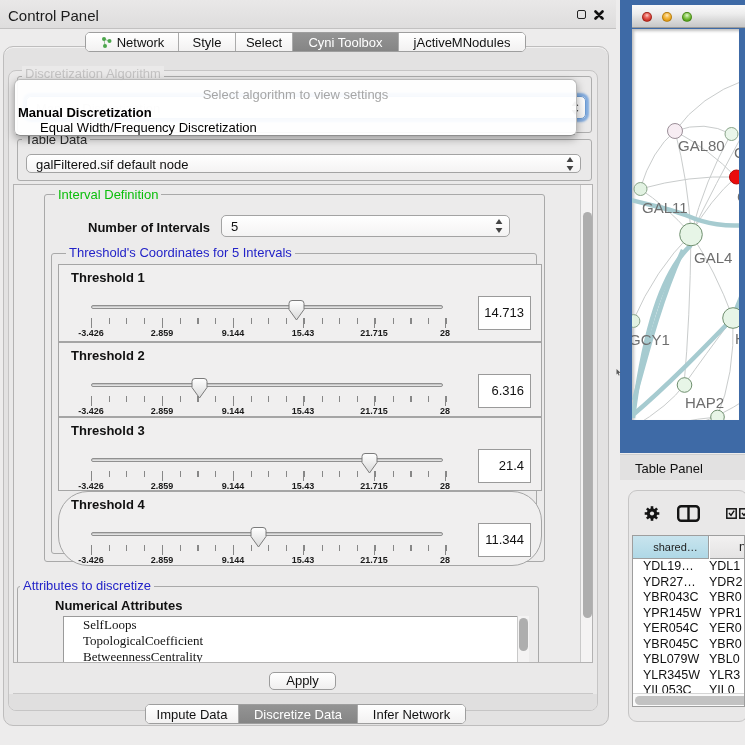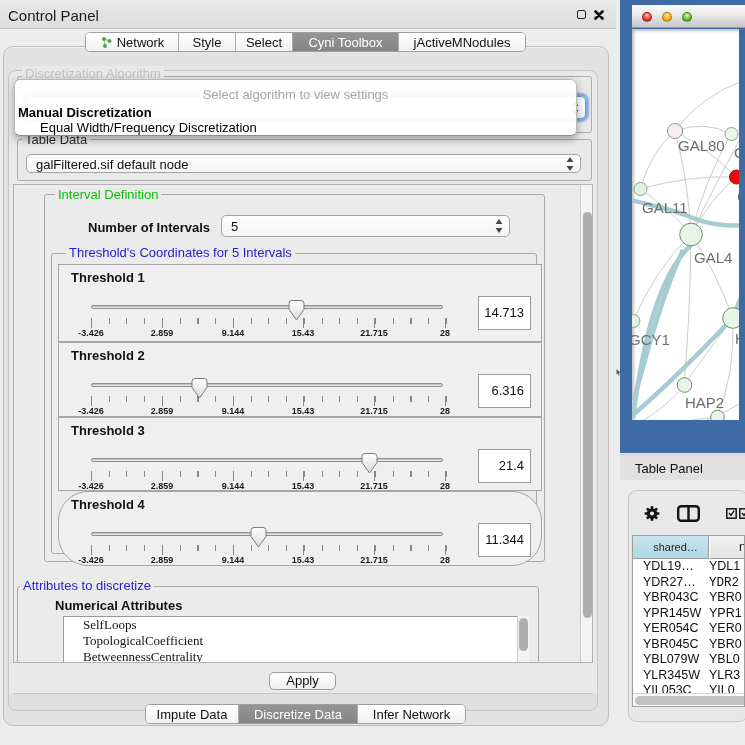--- a/index.html
+++ b/index.html
@@ -366,21 +366,21 @@
   <path d="M3 5 L5 7.4 L8.2 2.6" fill="none" stroke="#141414" stroke-width="1.4"></path>
   <rect x="13.8" y="0.8" width="9.4" height="9.4" fill="none" stroke="#141414" stroke-width="1.5"></rect>
   <path d="M16 5 L18 7.4 L21.2 2.6" fill="none" stroke="#141414" stroke-width="1.4"></path>
 </svg>
 
 <div class="abs" id="tbl">
   <div class="hdr" style="left:0; width:76px; background:linear-gradient(#C8E4EE,#AFD8E6); border-right:1px solid #9E9E9E; border-bottom:1px solid #9E9E9E; text-align:center; line-height:22px; font-size:11px; color:#222; padding-left:10px;">shared…</div>
   <div class="hdr" style="left:77px; width:36px; background:linear-gradient(#F2F1F1,#E4E3E3); border-bottom:1px solid #9E9E9E; font-size:12.5px; color:#222; line-height:22px; padding-left:29px;">n</div>
   <div class="rows">
     <div><span style="padding-left:10px; display:inline-block; width:66px;">YDL19…</span><span style="padding-left:10px;">YDL1</span></div>
-    <div><span style="padding-left:10px; display:inline-block; width:66px;">YDR27…</span><span style="padding-left:10px;font-family:Liberation Mono, monospace;">YDR2</span></div>
+    <div><span style="padding-left:10px; display:inline-block; width:66px;">YDR27…</span><span style="padding-left:10px;">YDR2</span></div>
     <div><span style="padding-left:10px; display:inline-block; width:66px;">YBR043C</span><span style="padding-left:10px;">YBR0</span></div>
     <div><span style="padding-left:10px; display:inline-block; width:66px;">YPR145W</span><span style="padding-left:10px;">YPR1</span></div>
     <div><span style="padding-left:10px; display:inline-block; width:66px;">YER054C</span><span style="padding-left:10px;">YER0</span></div>
     <div><span style="padding-left:10px; display:inline-block; width:66px;">YBR045C</span><span style="padding-left:10px;">YBR0</span></div>
     <div><span style="padding-left:10px; display:inline-block; width:66px;">YBL079W</span><span style="padding-left:10px;">YBL0</span></div>
     <div><span style="padding-left:10px; display:inline-block; width:66px;">YLR345W</span><span style="padding-left:10px;">YLR3</span></div>
     <div><span style="padding-left:10px; display:inline-block; width:66px;">YIL053C</span><span style="padding-left:10px;">YIL0</span></div>
   </div>
   <div id="hsb">
       <div class="th"></div>

